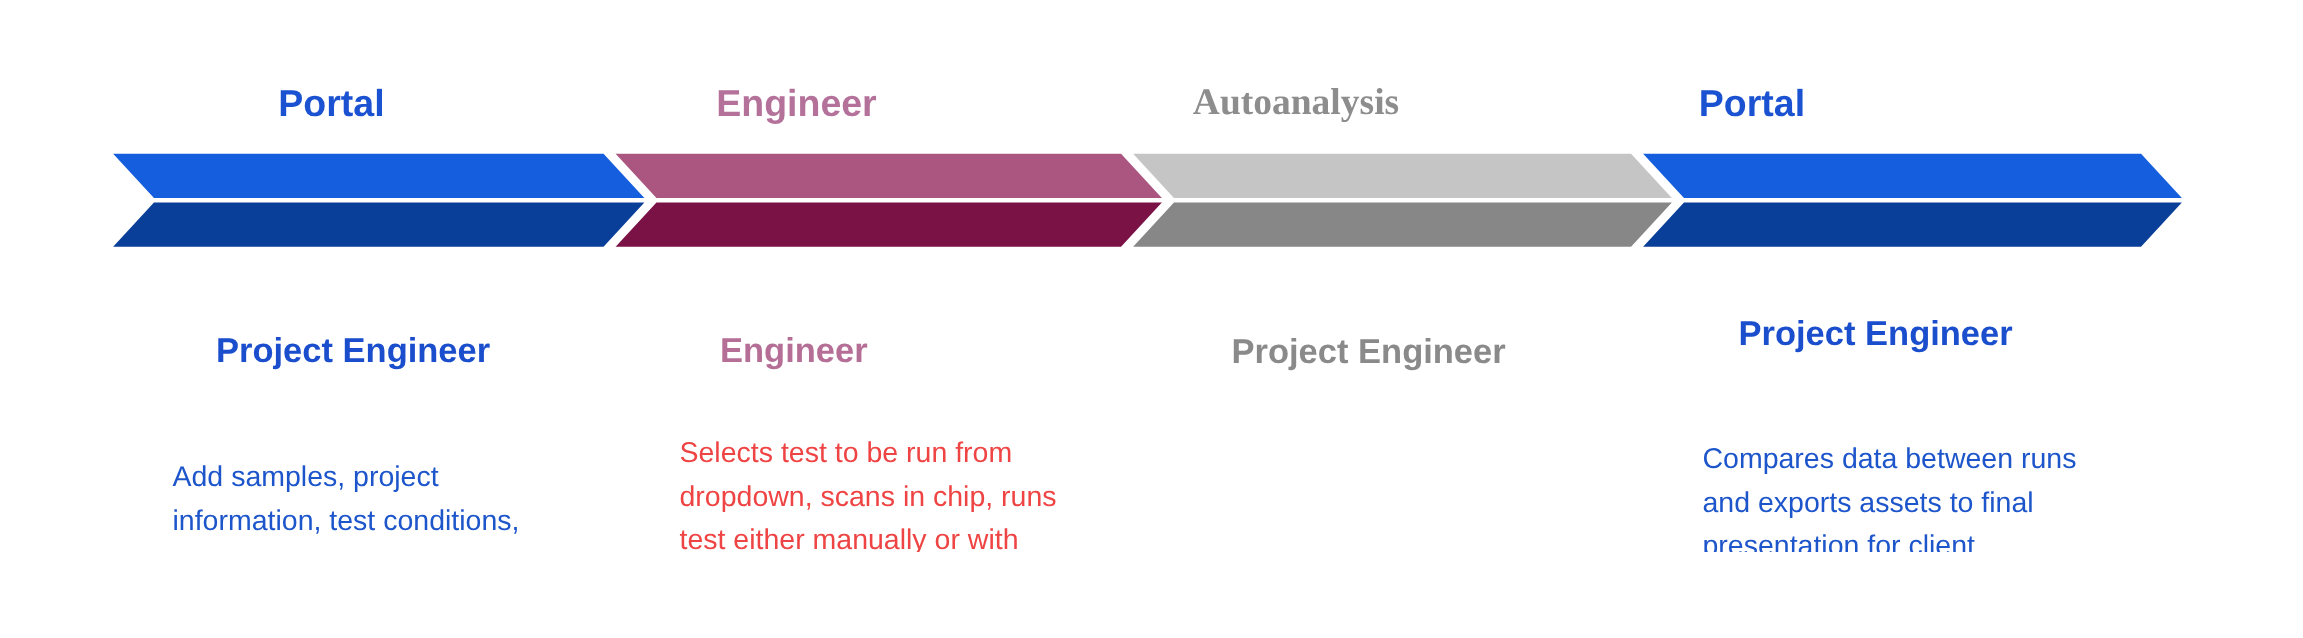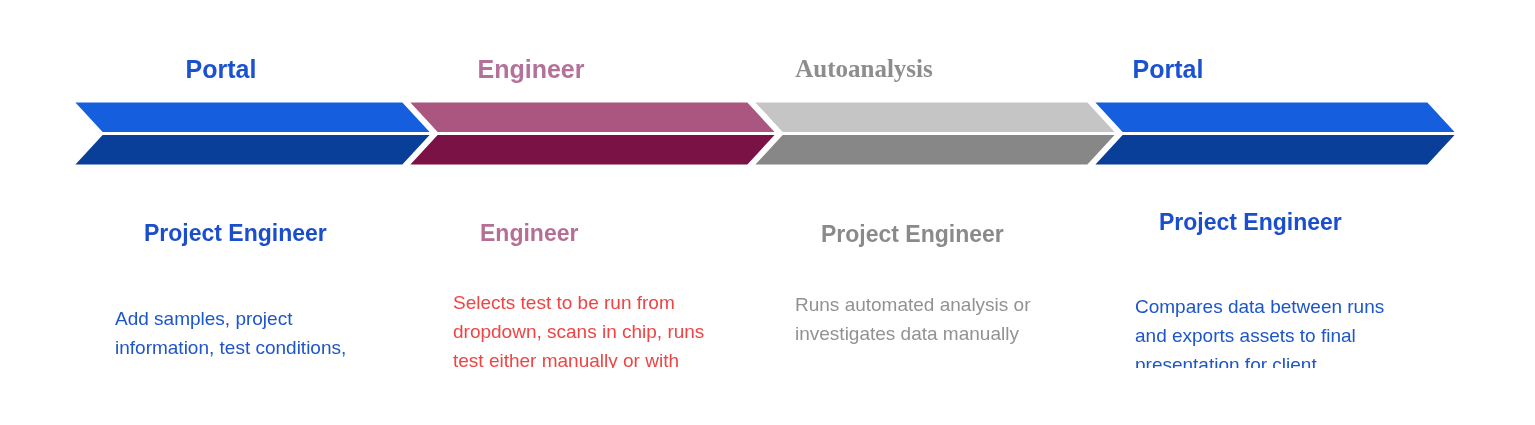--- a/index.html
+++ b/index.html
@@ -79,19 +79,17 @@
   <div class="role-heading c2" style="color: rgb(138, 138, 138);">Project Engineer</div>
   <div class="role-heading c3" style="color: rgb(27, 78, 205);">Project Engineer</div>
 
   <div class="role-desc c0" style="color: rgb(29, 85, 203);">Add samples, project
 information, test conditions,
 chip that should be used.</div>
   <div class="role-desc c1" style="color: #ef4444;">Selects test to be run from
 dropdown, scans in chip, runs
 test either manually or with
 automation</div>
-  <div class="role-desc c2" style="color: rgb(146, 146, 146);">Runs automated analysis or
-investigates data manually</div>
   <div class="role-desc c3" style="color: rgb(29, 85, 203); margin-top: 12px;">Compares data between runs
 and exports assets to final
 presentation for client</div>
 
 </div>
 
 </body></html>

